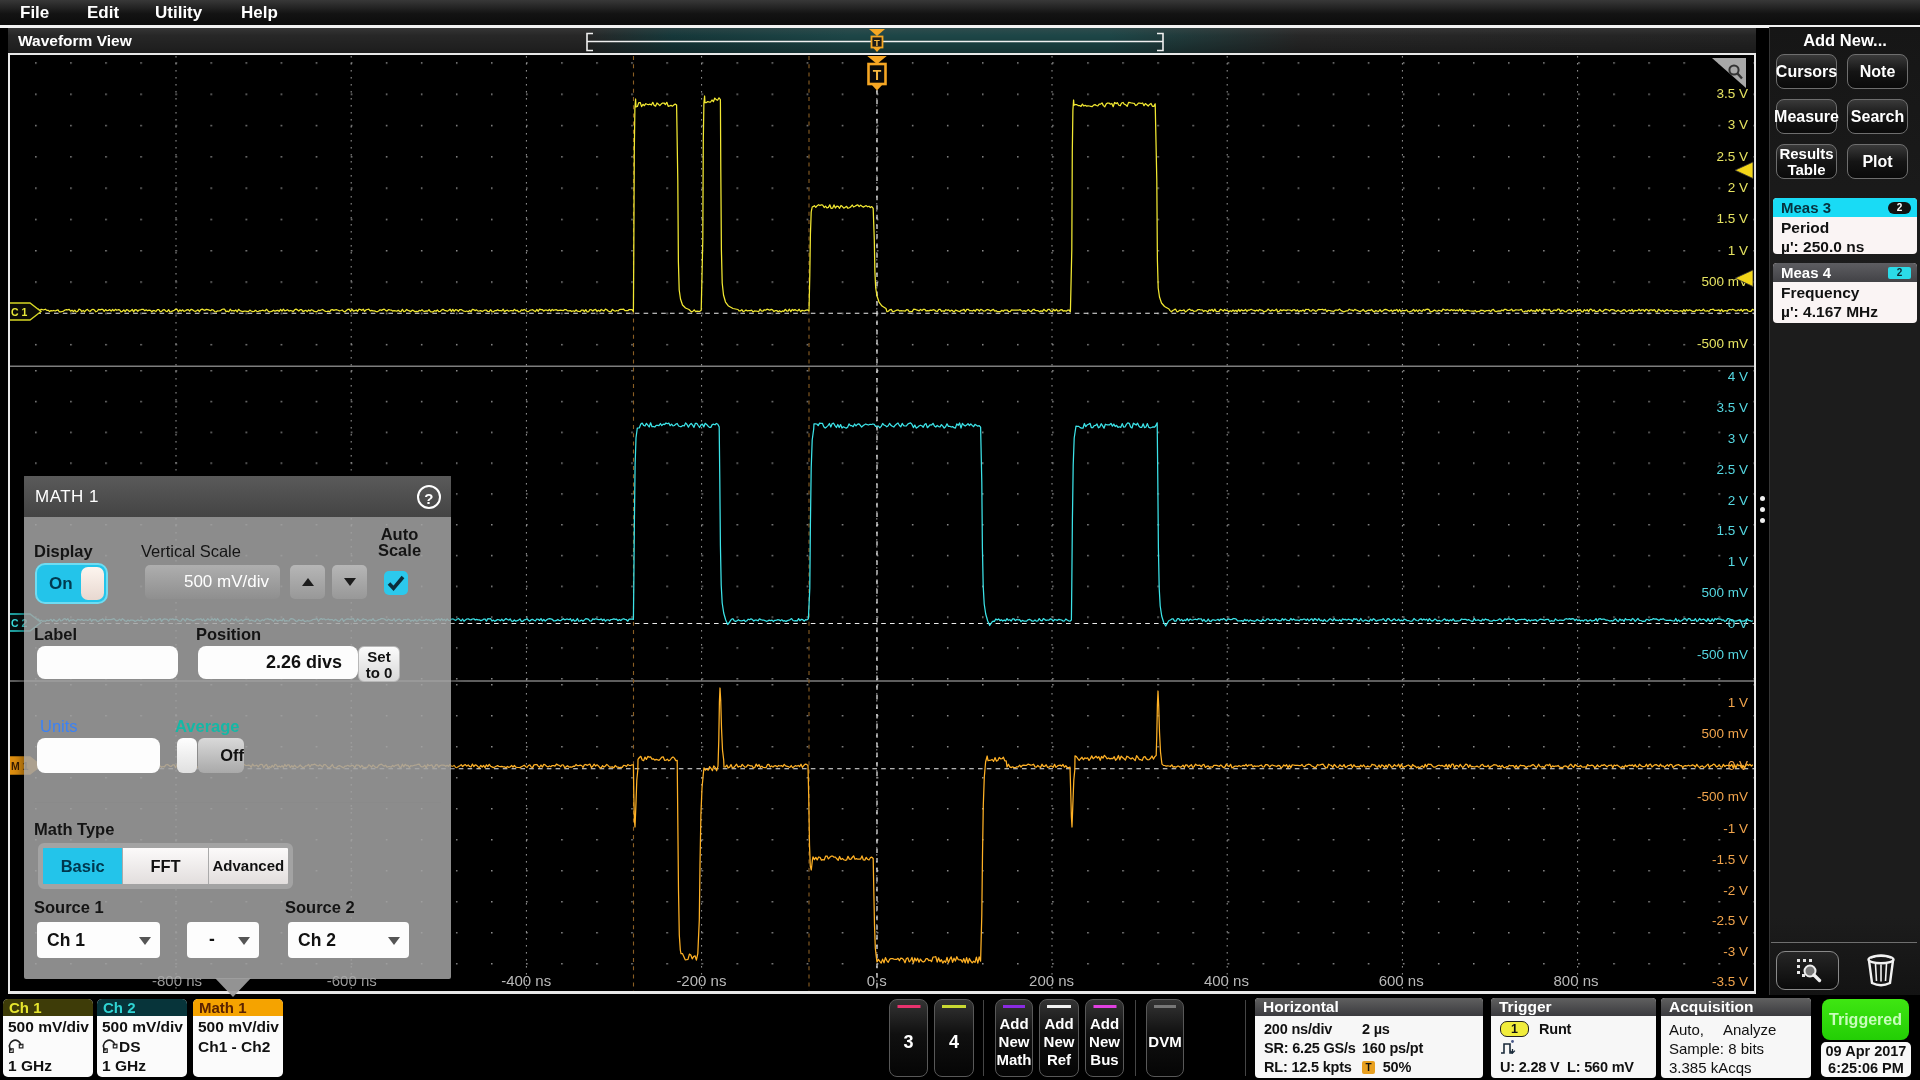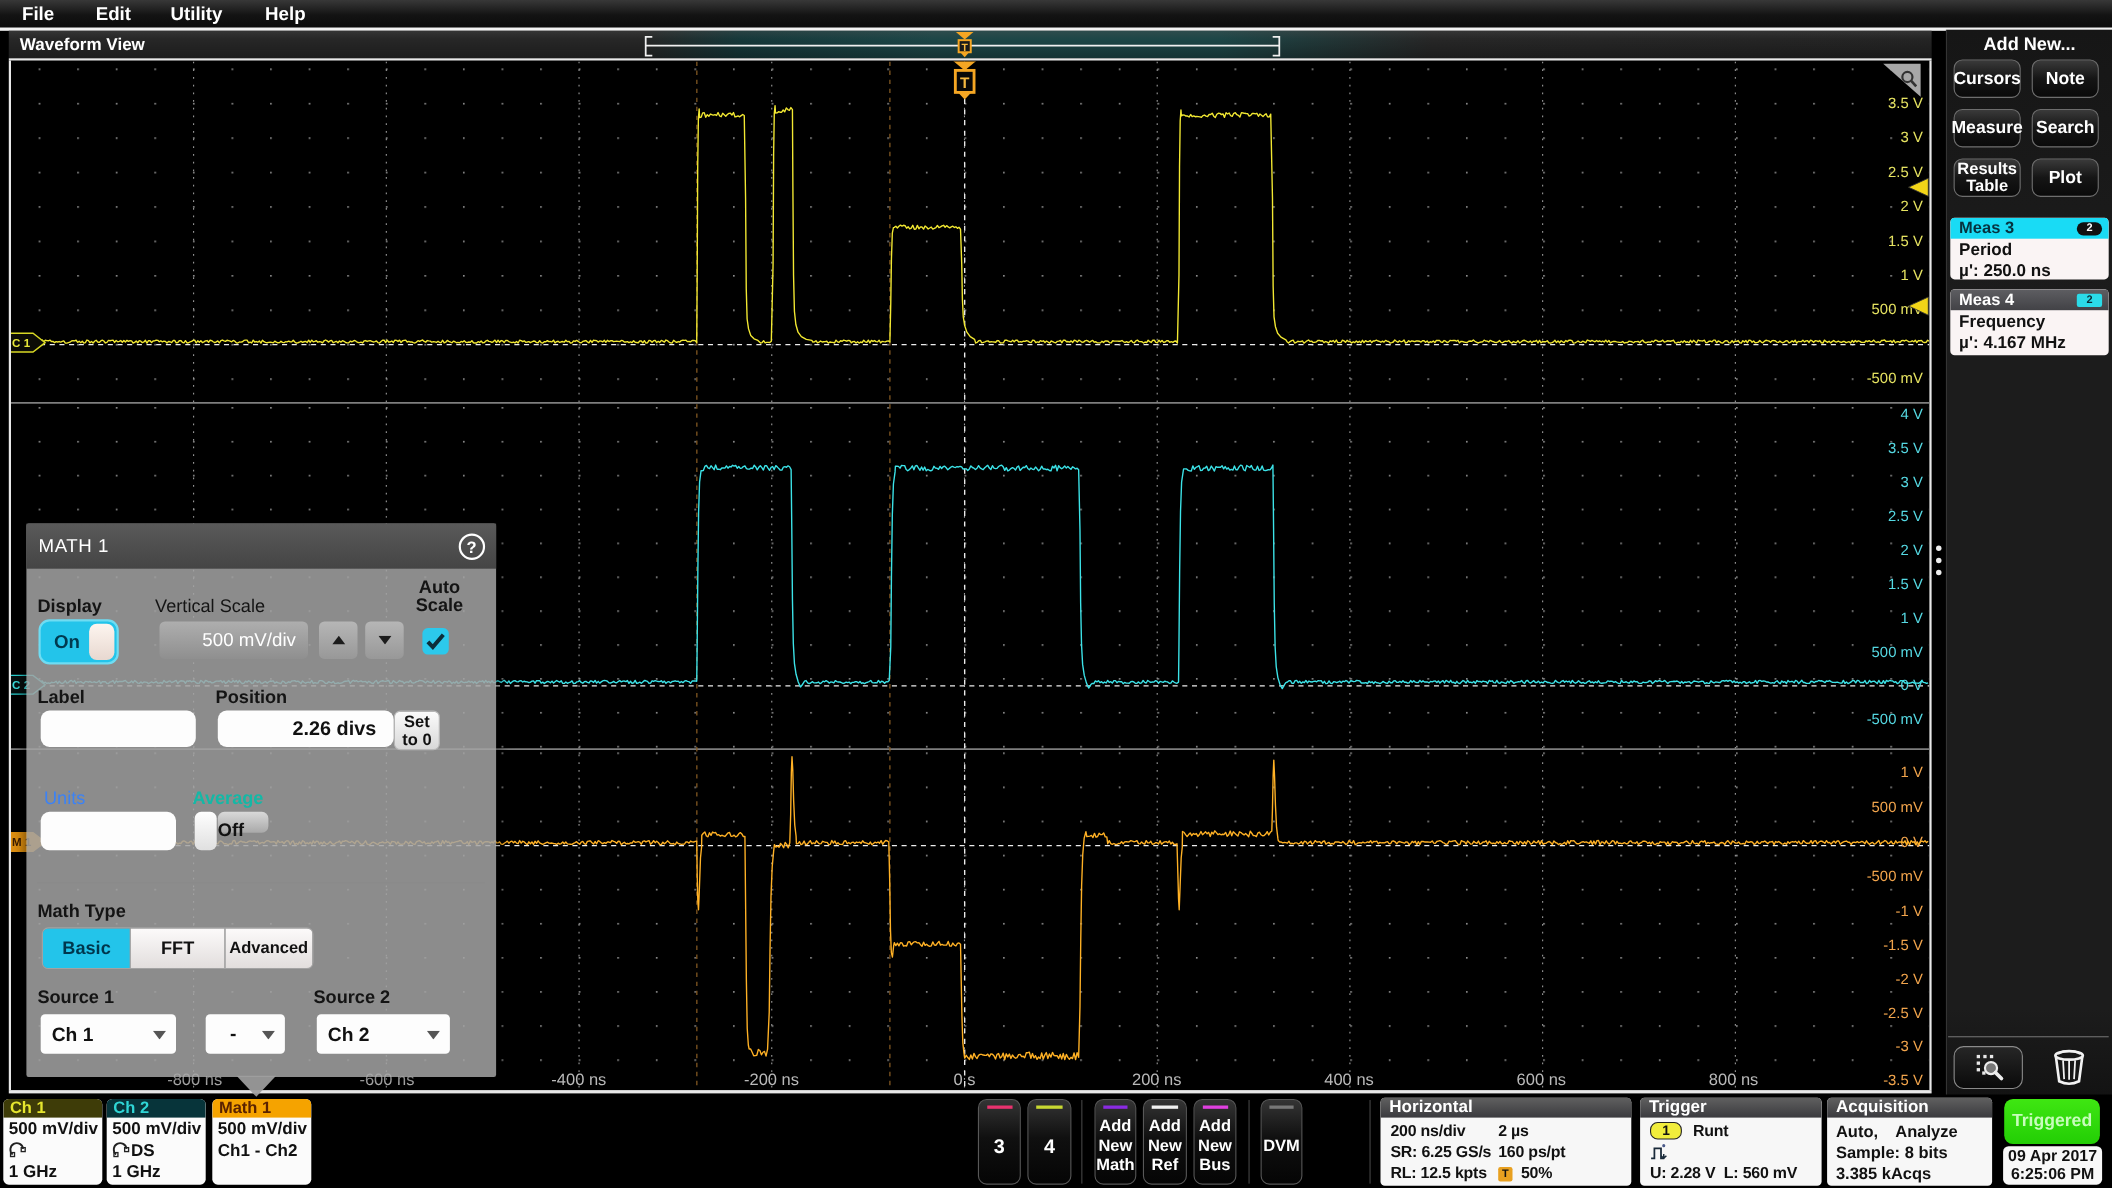--- a/index.html
+++ b/index.html
@@ -198,24 +198,24 @@
       </svg></div>
 <div style="position:absolute;left:10px;top:149px;color:#141414;font-size:16.5px;font-weight:bold">Label</div>
 <div style="position:absolute;left:13px;top:170px;width:141px;height:33px;background:#fdfdfd;border-radius:8px"></div>
 <div style="position:absolute;left:172px;top:149px;color:#141414;font-size:16.5px;font-weight:bold">Position</div>
 <div style="position:absolute;left:174px;top:170px;width:160px;height:33px;background:#fdfdfd;border-radius:8px;color:#111;font-size:18px;font-weight:bold;line-height:33px;text-align:right;padding-right:16px;box-sizing:border-box">2.26 divs</div>
 <div style="position:absolute;left:334px;top:170px;width:42px;height:36px;background:linear-gradient(#fbfbfb,#d8d8d8);border:1px solid #b8b8b8;border-radius:6px;box-sizing:border-box;text-align:center;color:#111;font-size:15px;font-weight:bold;line-height:16px;padding-top:2px">Set<br>to 0</div>
 <div style="position:absolute;left:16px;top:241px;color:#3b82f6;font-size:16.5px;font-weight:normal">Units</div>
 <div style="position:absolute;left:13px;top:262px;width:123px;height:35px;background:#fdfdfd;border-radius:8px"></div>
 <div style="position:absolute;left:151px;top:241px;color:#14b8a6;font-size:16.5px;font-weight:bold">Average</div>
 <div style="position:absolute;left:153px;top:262px;width:20px;height:35px;background:linear-gradient(#fefefe,#e0e0e0);border-radius:6px"></div>
-<div style="position:absolute;left:174px;top:262px;width:46px;height:19px;background:linear-gradient(#d9d9d9,#a9a9a9);border-radius:6px;text-align:left;color:#111;font-size:16.5px;font-weight:bold;line-height:35px">Off</div>
+<div style="position:absolute;left:174px;top:262px;width:46px;height:35px;background:linear-gradient(#d9d9d9,#a9a9a9);border-radius:6px;text-align:right;color:#111;font-size:16.5px;font-weight:bold;line-height:35px">Off</div>
 <div style="position:absolute;left:10px;top:326px;width:407px;height:1px;background:#8a8a8a"></div>
 <div style="position:absolute;left:10px;top:344px;color:#141414;font-size:16.5px;font-weight:bold">Math Type</div>
-<div style="position:absolute;left:14px;top:367px;width:245px;height:36px;border-radius:6px;display:flex;overflow:hidden;border:1px solid #a3a3a3;box-sizing:content-box">
+<div style="position:absolute;left:14px;top:367px;width:245px;height:36px;border-radius:6px;display:flex;overflow:hidden;border:5px solid #a3a3a3;box-sizing:content-box">
   <div style="width:80px;background:#23c4ea;color:#00374d;font-size:16.5px;font-weight:bold;text-align:center;line-height:36px">Basic</div>
   <div style="width:85px;background:linear-gradient(#fcfafa,#e2dedd);color:#111;font-size:16.5px;font-weight:bold;text-align:center;line-height:36px;border-left:1px solid #aaa">FFT</div>
   <div style="width:80px;background:linear-gradient(#fcfafa,#e2dedd);color:#111;font-size:15px;font-weight:bold;text-align:center;line-height:36px;border-left:1px solid #aaa">Advanced</div>
     </div>
 <div style="position:absolute;left:10px;top:422px;color:#141414;font-size:16.5px;font-weight:bold">Source 1</div>
 <div style="position:absolute;left:13px;top:446px;width:123px;height:36px;background:#fdfdfd;border-radius:4px;color:#111;font-size:17.5px;font-weight:bold;line-height:36px;padding-left:10px;box-sizing:border-box">Ch 1<svg width="12" height="8" style="position:absolute;right:9px;top:15px">
         <polygon points="0,0 12,0 6,8" fill="#555"></polygon>
       </svg></div>
 <div style="position:absolute;left:163px;top:446px;width:72px;height:36px;background:#fdfdfd;border-radius:4px;color:#111;font-size:17.5px;font-weight:bold;line-height:34px;padding-left:22px;box-sizing:border-box">-<svg width="12" height="8" style="position:absolute;right:9px;top:15px">
         <polygon points="0,0 12,0 6,8" fill="#555"></polygon>
@@ -303,19 +303,19 @@
 <div style="height:19px"><svg width="19" height="17" viewBox="0 0 19 17">
           <path d="M1 14 h3 v-9 h6 v9 h3" stroke="#1a2a3a" fill="none" stroke-width="1.6"></path>
           <path d="M12.5 14 v-4 m0 4 l-2.4 -2.4 m2.4 2.4 l2.4 -2.4" stroke="#1a2a3a" fill="none" stroke-width="1.3"></path>
           <circle cx="12.5" cy="2.5" r="1.4" fill="#4a5a8a"></circle>
         </svg></div>
 <div><span style="white-space:nowrap">U: 2.28 V&nbsp; L: 560 mV</span></div>
     </div>
   </div>
 <div style="position:absolute;left:1661px;top:998px;width:150px;height:80px;border-radius:4px;overflow:hidden;background:#f7f7f7">
 <div style="height:17.5px;background:linear-gradient(#606060,#3a3a3e);color:#fff;font-size:15.5px;font-weight:bold;line-height:17px;padding-left:8px">Acquisition</div>
-<div style="padding:4px 0 0 8px;font-size:15px;font-weight:bold;color:#111;line-height:19px;position:relative">
+<div style="padding:4px 0 0 8px;font-size:15px;font-weight:normal;color:#111;line-height:19px;position:relative">
 <div>Auto,<span style="position:absolute;left:62px">Analyze</span></div>
 <div>Sample: 8 bits</div>
 <div>3.385 kAcqs</div>
     </div>
   </div>
 <div style="position:absolute;left:1822px;top:999px;width:87px;height:41px;border-radius:8px;background:linear-gradient(#3fe612,#23ce05);display:flex;align-items:center;justify-content:center;color:#c8fdbc;font-size:16px;font-weight:bold">Triggered</div>
 <div style="position:absolute;left:1821px;top:1042px;width:90px;height:35px;border-radius:5px;background:#f8f8f8;color:#111;font-size:14.5px;font-weight:bold;text-align:center;line-height:17px;padding-top:1px;box-sizing:border-box">09 Apr 2017<br>6:25:06 PM</div>
 </body></html>

